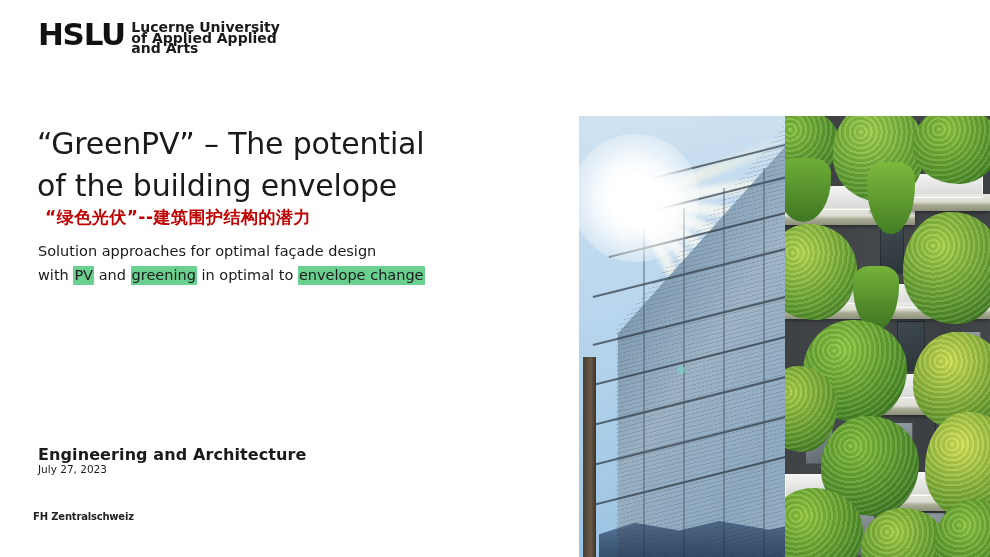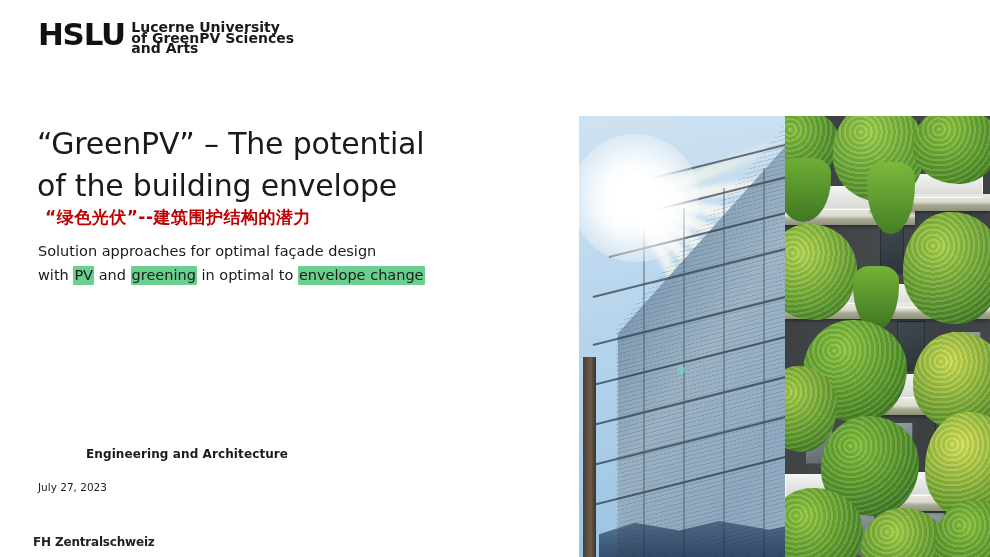--- a/index.html
+++ b/index.html
@@ -96,43 +96,41 @@
     letter-spacing: 0.6px;
   }
 
   
   .meta {
     position: absolute;
     left: 38px;
     top: 447px;
   }
   .meta-dept {
-    font-size: 12px;
+    font-size: 16px;
     font-weight: 700;
     color: #1a1a1a;
     line-height: 15px;
     letter-spacing: 0.1px;
-    margin-left: 48px;
   }
   .meta-date {
     font-size: 10.5px;
     font-weight: 400;
     color: #1a1a1a;
     line-height: 15px;
-    margin-top: 18px;
+    margin-top: 0;
   }
   .fh-line {
     position: absolute;
     left: 33px;
     top: 511px;
-    font-size: 12px;
+    font-size: 10px;
     font-weight: 700;
     color: #222222;
     letter-spacing: -0.1px;
-    margin-top: 24px;
   }
   .fh-line .fh-thin { font-weight: 600; letter-spacing: -0.2px; }
 
   
   .img-band {
     position: absolute;
     left: 579px;
     top: 116px;
     width: 411px;
     height: 441px;
@@ -275,21 +273,21 @@
 </style>
 </head>
 <body>
 
 <div class="slide">
 
   <div class="logo">
     <div class="logo-mark">HSLU</div>
     <div class="logo-sub">
       <div>Lucerne University</div>
-      <div>of GreenPV Sciences</div>
+      <div>of Applied Applied</div>
       <div>and Arts</div>
     </div>
   </div>
 
   <div class="title">
     <div>“GreenPV” – The potential</div>
     <div>of the building envelope</div>
   </div>
   <div class="title-cn">“绿色光伏”--建筑围护结构的潜力</div>
 

